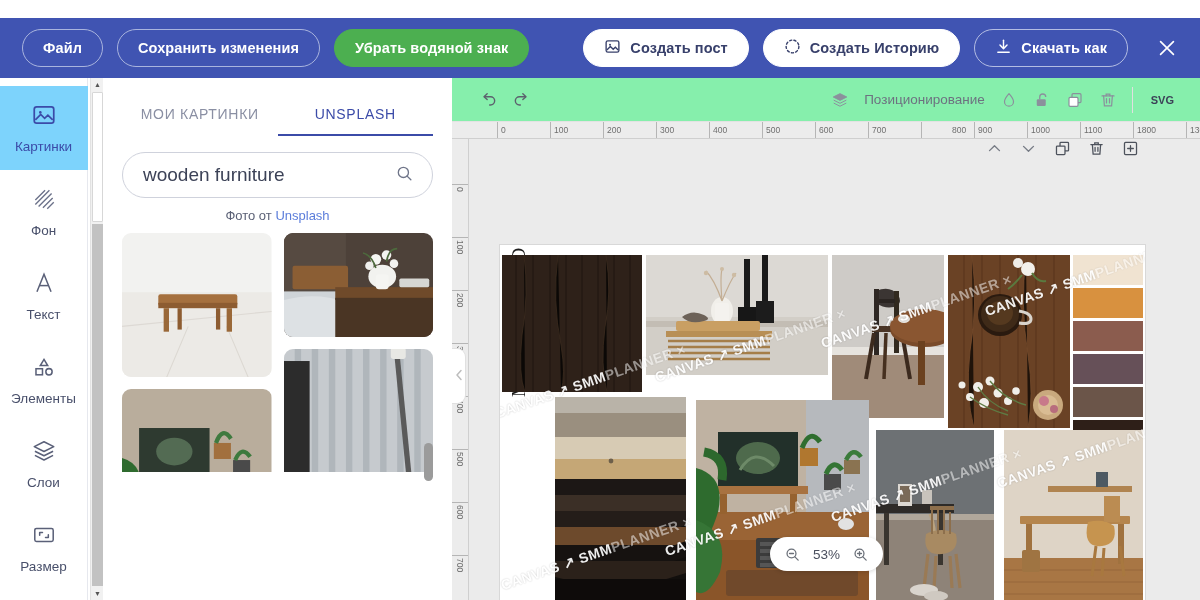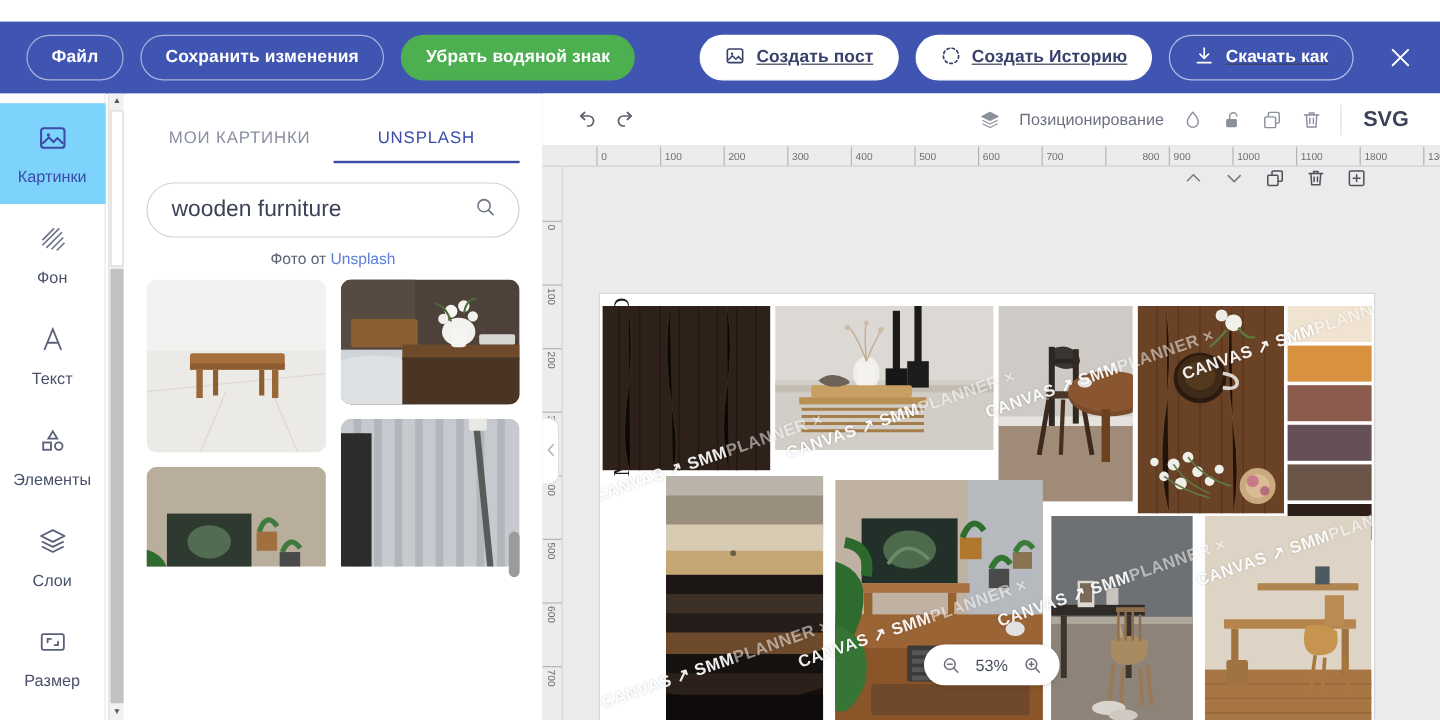--- a/index.html
+++ b/index.html
@@ -11,21 +11,21 @@
     -webkit-font-smoothing: antialiased;
   }
   #app { position:relative; width:1200px; height:600px; background:#fff; }
 
   
   .topbar {
     position:absolute; left:0; top:18px; width:1200px; height:60px;
     background:#4054b2; display:flex; align-items:center;
   }
   .topbar-left { display:flex; align-items:center; gap:14px; padding-left:22px; }
-  .topbar-right { display:flex; align-items:center; gap:14px; margin-left:auto; padding-right:18px;text-decoration:underline; }
+  .topbar-right { display:flex; align-items:center; gap:14px; margin-left:auto; padding-right:18px; }
   .btn {
     display:flex; align-items:center; justify-content:center; gap:9px;
     height:38px; border-radius:19px; padding:0 20px;
     font-size:14.5px; font-weight:bold; white-space:nowrap; cursor:pointer;
     letter-spacing:.1px;
   }
   .btn-outline { border:1.4px solid #a9b4de; color:#ffffff; background:transparent; }
   .btn-green { background:#4caf50; color:#fff; border:1.4px solid #4caf50; }
   .btn-white { background:#fff; color:#38406b; border:1.4px solid #fff; }
   .btn-outline-light { border:1.4px solid #b4bde3; color:#fff; background:transparent; }
@@ -91,28 +91,28 @@
   .collapse {
     position:absolute; left:452px; top:348px; width:14px; height:56px;
     background:#fff; border:1px solid #e0e0e0; border-left:none;
     border-radius:0 9px 9px 0; display:flex; align-items:center; justify-content:center;
     color:#b8b8b8; font-size:10px; cursor:pointer; z-index:6;
   }
 
   
   .canvas-area { position:absolute; left:452px; top:78px; width:748px; height:522px; background:#ebebeb; }
   .canvas-toolbar {
-    position:absolute; left:0; top:0; width:748px; height:44px; background:#ffffff;
+    position:absolute; left:0; top:0; width:748px; height:44px; background:#86efac;
     display:flex; align-items:center; border-bottom:1px solid #e3e3e3;
   }
   .ct-left { display:flex; align-items:center; gap:14px; padding-left:26px; }
   .ct-right { display:flex; align-items:center; gap:15px; margin-left:auto; padding-right:14px; }
   .ct-icon { cursor:pointer; color:#8b909c; display:flex; align-items:center; }
   .pos-label { font-size:13.5px; color:#6d7280; }
-  .svg-label { font-size:18px; font-weight:bold; color:#3c4257; padding-left:18px; border-left:1px solid #e0e0e0; height:26px; display:flex; align-items:center; padding-right:12px; }
+  .svg-label { font-size:11px; font-weight:bold; color:#3c4257; padding-left:18px; border-left:1px solid #e0e0e0; height:26px; display:flex; align-items:center; padding-right:12px; }
 
   
   .ruler-h {
     position:absolute; left:0; top:44px; width:748px; height:17px;
     background:#ececec; border-bottom:1px solid #cfcfcf; overflow:hidden;
   }
   .ruler-h .tk { position:absolute; top:0; height:17px; border-left:1px solid #b5b5b5; font-size:8.5px; color:#6e6e6e; padding-left:3px; line-height:16px; }
   .ruler-v {
     position:absolute; left:0; top:61px; width:17px; height:461px;
     background:#ececec; border-right:1px solid #cfcfcf; overflow:hidden;

